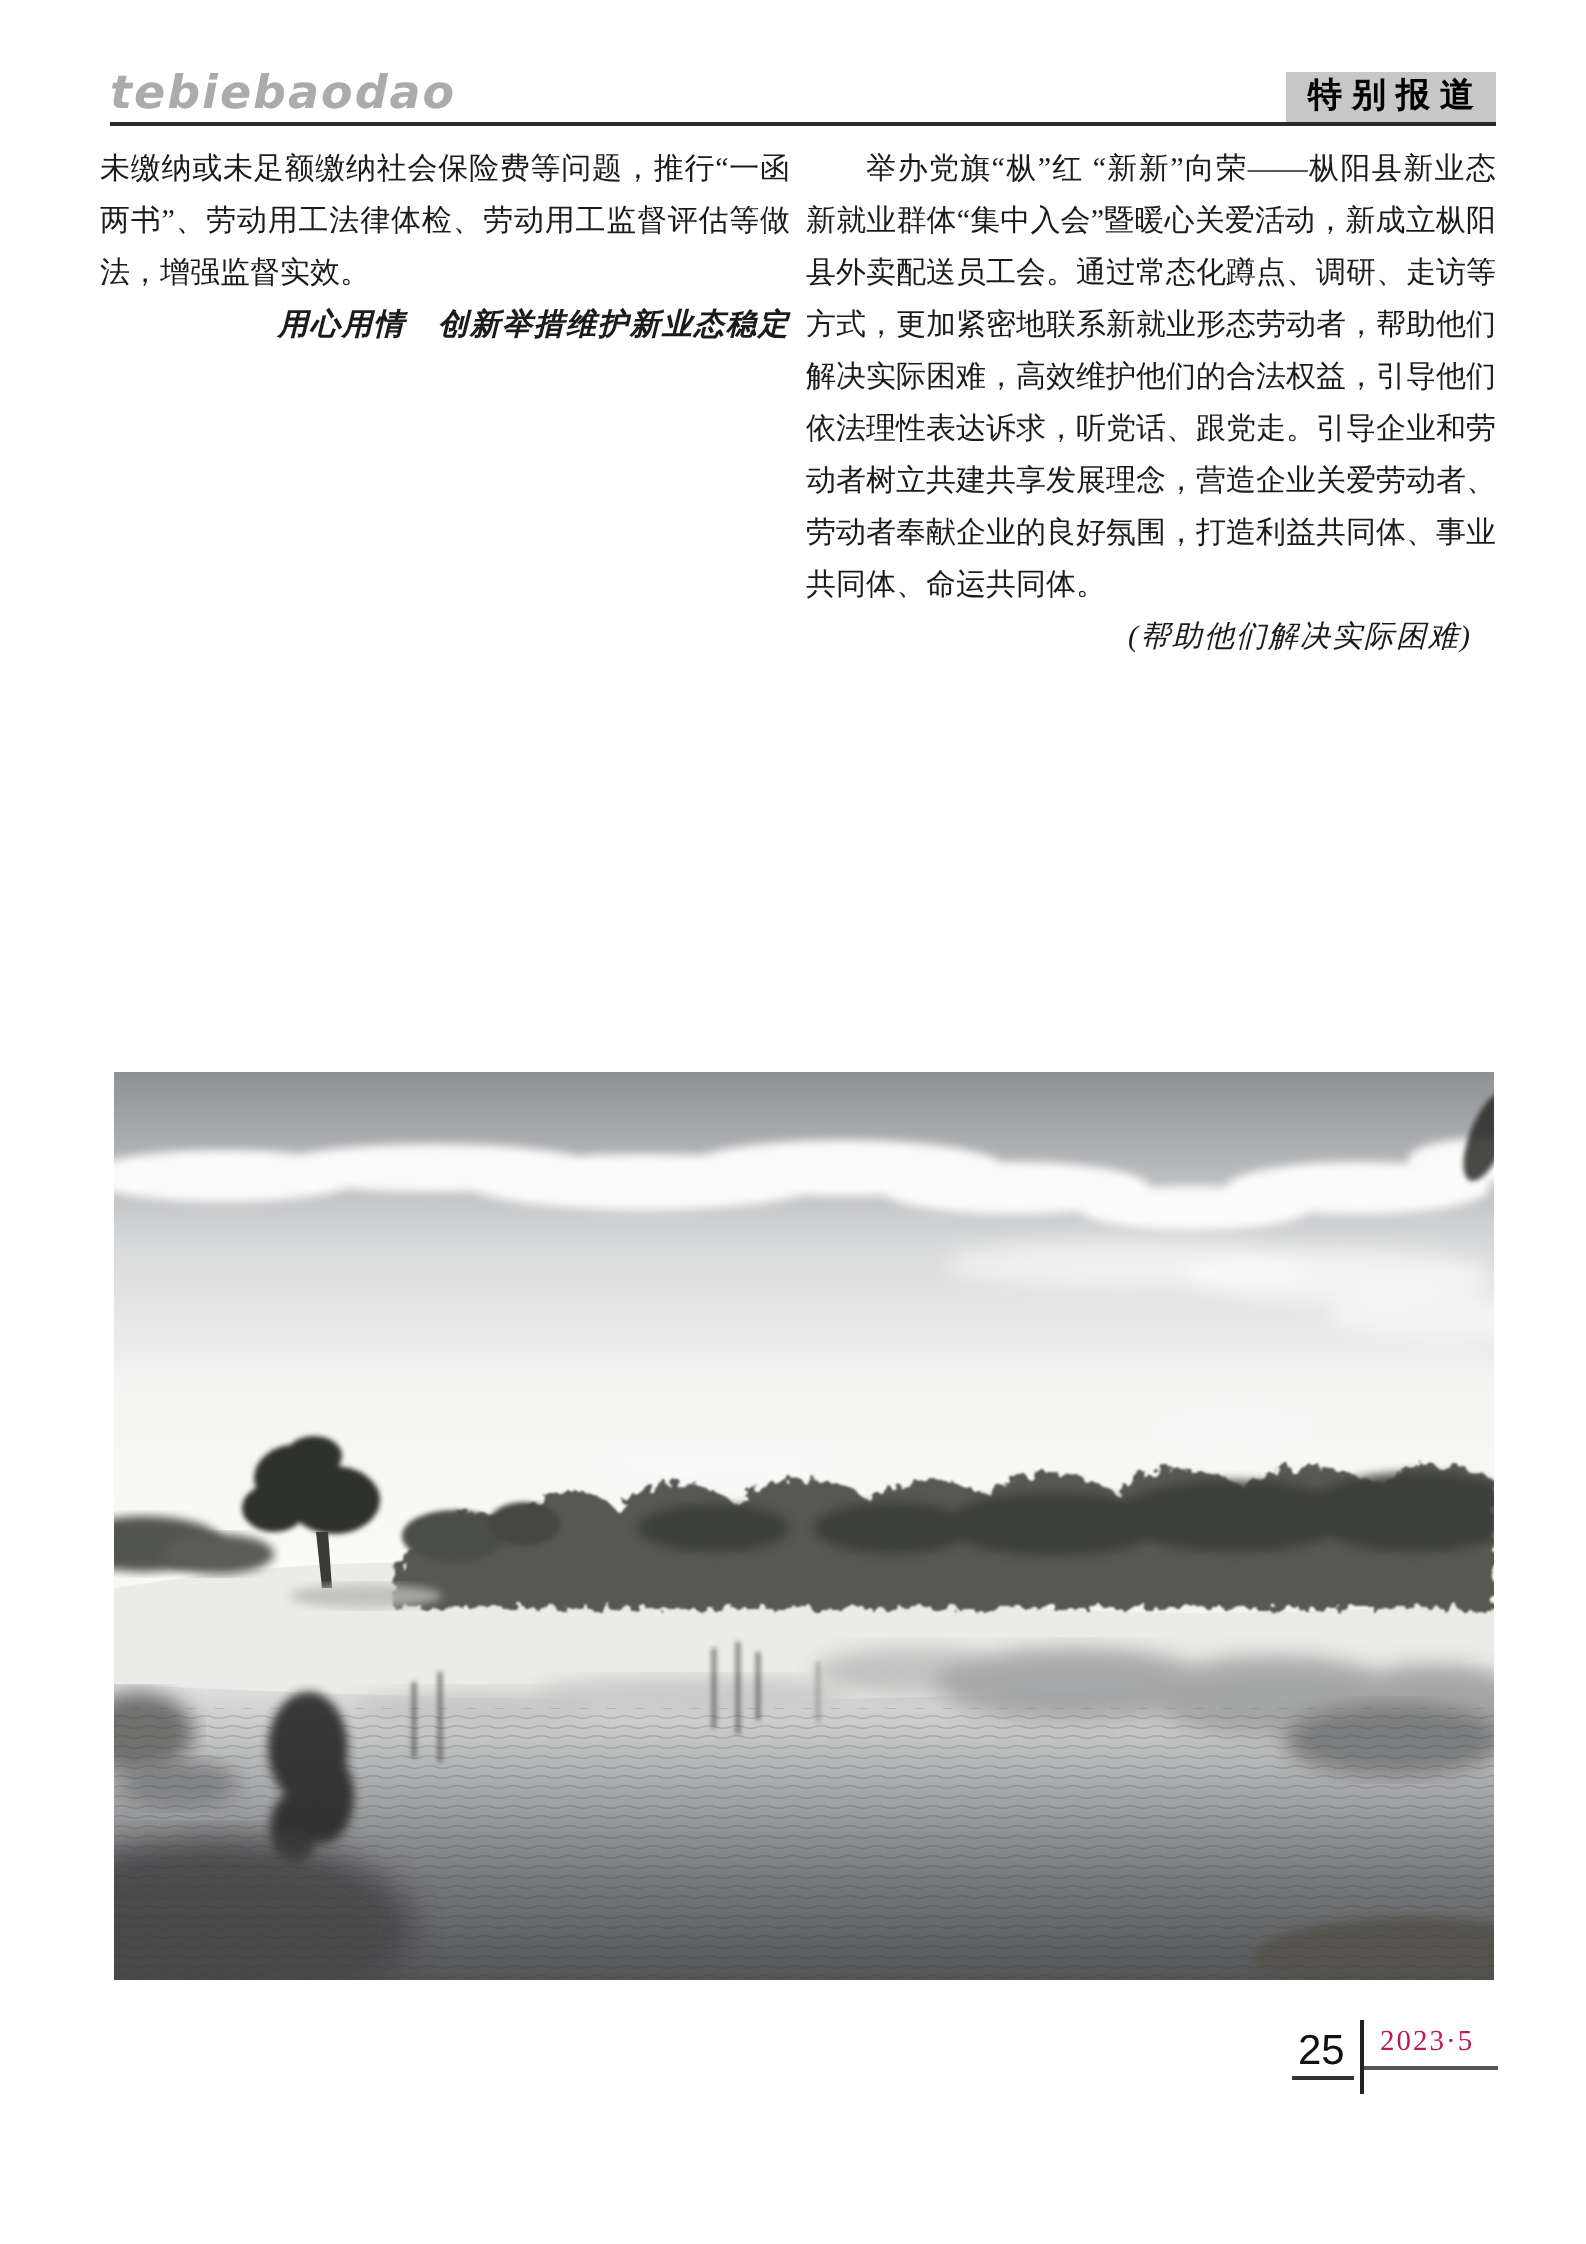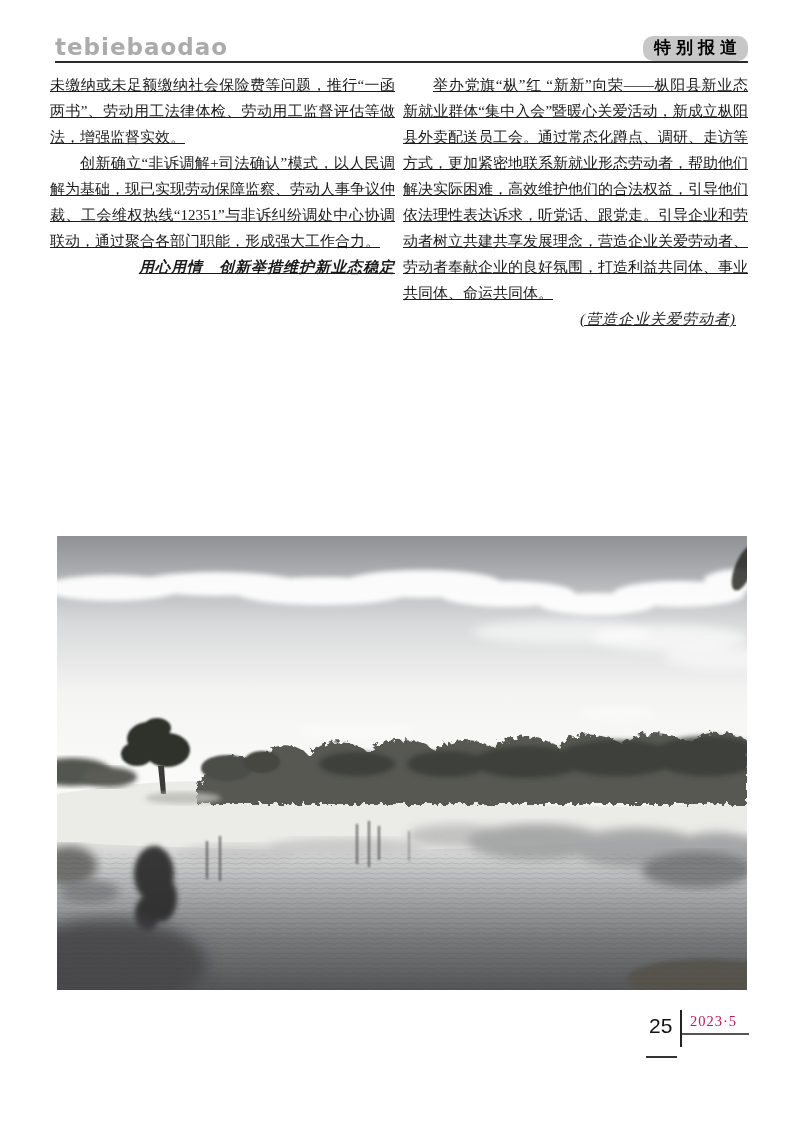--- a/index.html
+++ b/index.html
@@ -1,63 +1,62 @@
 <!DOCTYPE html>
 <html><head>
 <meta charset="utf-8">
 <style>
   html,body{margin:0;padding:0;background:#ffffff;}
   .page{position:relative;width:793px;height:1122px;background:#fff;overflow:hidden;
         font-family:"Liberation Serif","DejaVu Serif",serif;color:#1b1b1b;}
 
   
   .masthead{position:absolute;left:55px;top:34px;font-family:"DejaVu Sans","Liberation Sans",sans-serif;
-            font-weight:bold;font-size:23px;letter-spacing:1px;color:#ababab;}
+            font-style:italic;font-weight:bold;font-size:23px;letter-spacing:1px;color:#ababab;}
   .badge{position:absolute;right:45px;top:36px;background:#c7c7c7;color:#000;
-         font-weight:bold;font-size:17px;letter-spacing:5px;padding:2px 6px 3px 11px;line-height:20px;border-radius:10px;}
+         font-weight:bold;font-size:17px;letter-spacing:5px;padding:2px 6px 3px 11px;line-height:20px;}
   .rule{position:absolute;left:55px;right:45px;top:61px;height:2px;background:#2b2b2b;}
 
   
   .columns{position:absolute;left:50px;top:72px;width:698px;display:flex;gap:8px;}
   .col{width:345px;font-size:15px;line-height:26px;}
-  .col p{margin:0;text-align:justify;text-justify:inter-character;text-decoration:underline;}
+  .col p{margin:0;text-align:justify;text-justify:inter-character;}
   p.indent{text-indent:2em;}
   p.subhead{text-align:right;font-style:italic;font-weight:600;letter-spacing:1px;}
   p.byline{text-align:right;font-style:italic;padding-right:12px;letter-spacing:1px;}
 
   
   figure.photo{position:absolute;left:57px;top:536px;width:690px;height:454px;margin:0;overflow:hidden;}
   figure.photo svg{display:block;}
 
   
   .folio{position:absolute;left:640px;top:1008px;width:112px;height:44px;}
   .folio-num{position:absolute;left:6px;top:6px;font-family:"Liberation Sans","DejaVu Sans",sans-serif;
-             font-size:21px;line-height:24px;color:#111;padding:0 5px 18px 3px;border-bottom:2px solid #333;}
+             font-size:21px;line-height:24px;color:#111;padding:0 5px 0 3px;border-bottom:2px solid #333;}
   .folio-vline{position:absolute;left:40px;top:2px;width:2px;height:37px;background:#222;}
   .folio-issue{position:absolute;left:42px;top:5px;font-size:14.5px;line-height:16px;color:#be185d;
                padding:0 12px 4px 8px;border-bottom:2px solid #555;letter-spacing:1px;}
 </style>
 </head>
 <body>
 
 <div class="page">
 
   <div class="masthead">tebiebaodao</div>
   <div class="badge">特别报道</div>
   <div class="rule"></div>
 
   <main class="columns">
     <div class="col">
       <p>未缴纳或未足额缴纳社会保险费等问题，推行“一函两书”、劳动用工法律体检、劳动用工监督评估等做法，增强监督实效。</p>
-      <p class="indent">创新确立“非诉调解+司法确认”模式，以人民调解为基础，现已实现劳动保障监察、劳动人事争议仲裁、工会维权热线“12351”与非诉纠纷调处中心协调联动，通过聚合各部门职能，形成强大工作合力。</p>
       <p class="subhead">用心用情　创新举措维护新业态稳定</p>
     </div>
     <div class="col">
       <p class="indent">举办党旗“枞”红 “新新”向荣——枞阳县新业态新就业群体“集中入会”暨暖心关爱活动，新成立枞阳县外卖配送员工会。通过常态化蹲点、调研、走访等方式，更加紧密地联系新就业形态劳动者，帮助他们解决实际困难，高效维护他们的合法权益，引导他们依法理性表达诉求，听党话、跟党走。引导企业和劳动者树立共建共享发展理念，营造企业关爱劳动者、劳动者奉献企业的良好氛围，打造利益共同体、事业共同体、命运共同体。</p>
-      <p class="byline">(营造企业关爱劳动者)</p>
+      <p class="byline">(帮助他们解决实际困难)</p>
     </div>
   </main>
 
   <figure class="photo" aria-label="黑白风景照片：湖岸树木与天空白云倒映在湖面">
     <svg width="690" height="454" viewBox="0 0 690 454" xmlns="http://www.w3.org/2000/svg">
       <defs>
         <linearGradient id="sky" x1="0" y1="0" x2="0" y2="1">
           <stop offset="0" stop-color="#8f9195"></stop>
           <stop offset="0.10" stop-color="#a4a6a9"></stop>
           <stop offset="0.32" stop-color="#d8d9da"></stop>

